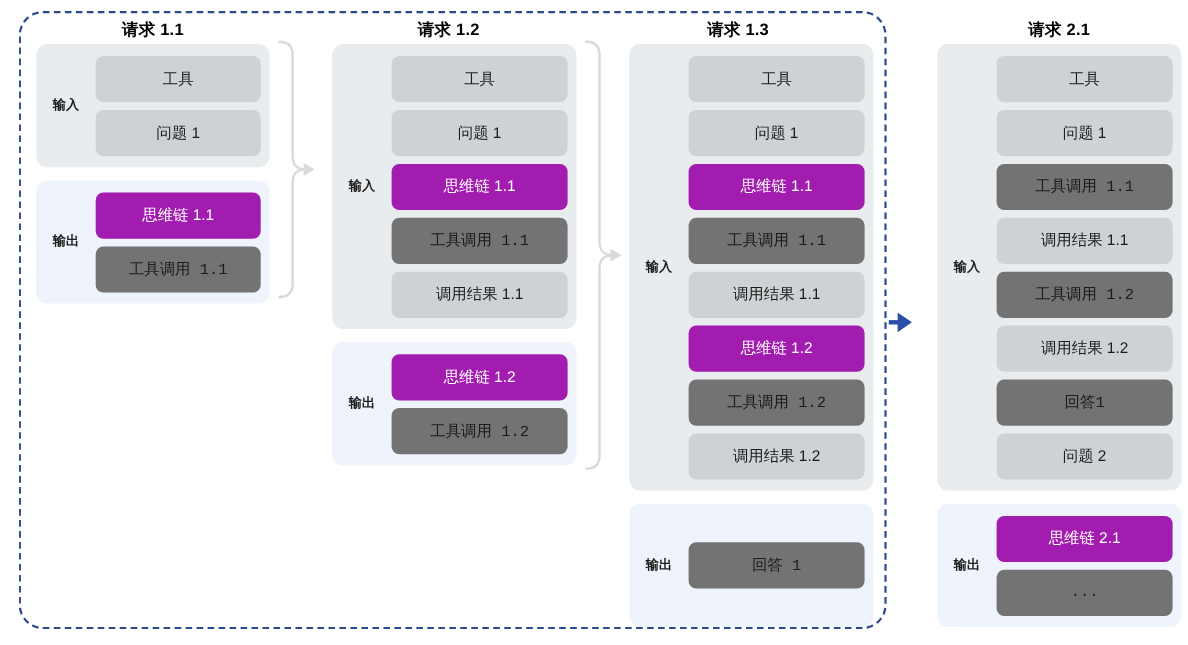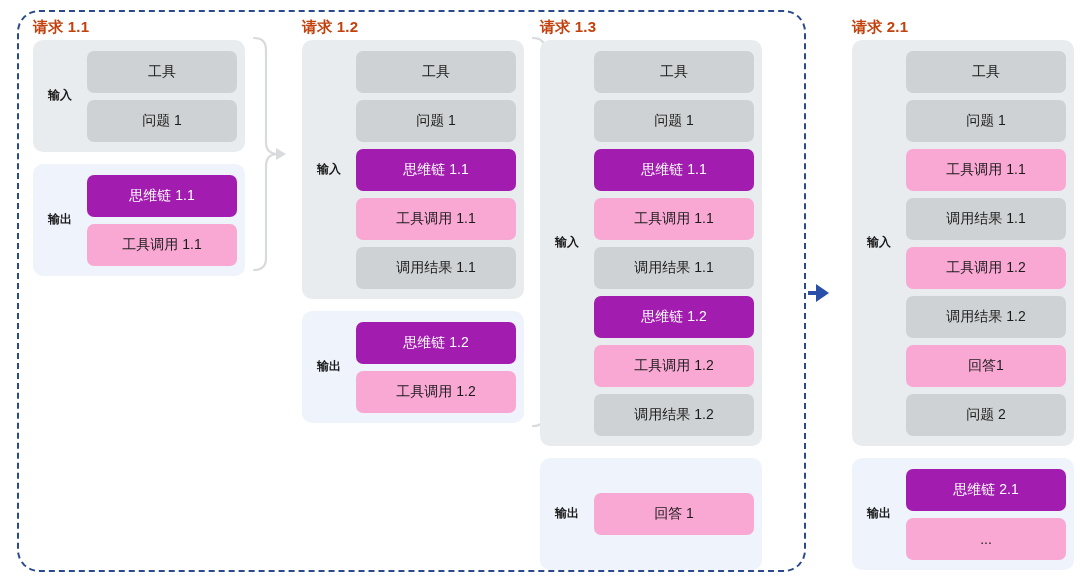--- a/index.html
+++ b/index.html
@@ -29,23 +29,24 @@
 
   
   .column {
     position: absolute;
     top: 0;
   }
   .col-title {
     position: absolute;
     top: 18px;
     width: 100%;
+    text-align: center;
     font-size: 15px;
     font-weight: bold;
-    color: #c2410c;
+    color: #000000;
     letter-spacing: 0.2px;
   }
 
   
   .io-panel {
     position: absolute;
     border-radius: 10px;
     display: flex;
     align-items: center;
   }
@@ -74,21 +75,21 @@
     border-radius: 7px;
     display: flex;
     align-items: center;
     justify-content: center;
     font-size: 14px;
     color: #1b1b1b;
     white-space: nowrap;
   }
   .row-box.gray      { background: #cfd2d4; }
   .row-box.blue      { background: #a21caf; color: #ffffff; }
-  .row-box.lightblue { background: #f9a8d4; }
+  .row-box.lightblue { background: #737373; font-family: Liberation Mono, monospace; }
 
   
   .bracket {
     position: absolute;
     pointer-events: none;
   }
 
   
   .session-arrow {
     position: absolute;
@@ -153,21 +154,21 @@
 
     <div class="io-panel output" style="left:0; top:311px; width:222px; height:112px;">
       <div class="io-label">输出</div>
       <div class="io-rows">
         <div class="row-box blue">思维链 1.2</div>
         <div class="row-box lightblue">工具调用 1.2</div>
       </div>
     </div>
   </div>
 
-  <div class="column" style="left:540px; width:198px; height:586px;">
+  <div class="column" style="left:572px; width:198px; height:586px;">
     <div class="col-title">请求 1.3</div>
 
     <div class="io-panel input" style="left:0; top:40px; width:222px; height:406px;">
       <div class="io-label">输入</div>
       <div class="io-rows">
         <div class="row-box gray">工具</div>
         <div class="row-box gray">问题 1</div>
         <div class="row-box blue">思维链 1.1</div>
         <div class="row-box lightblue">工具调用 1.1</div>
         <div class="row-box gray">调用结果 1.1</div>

